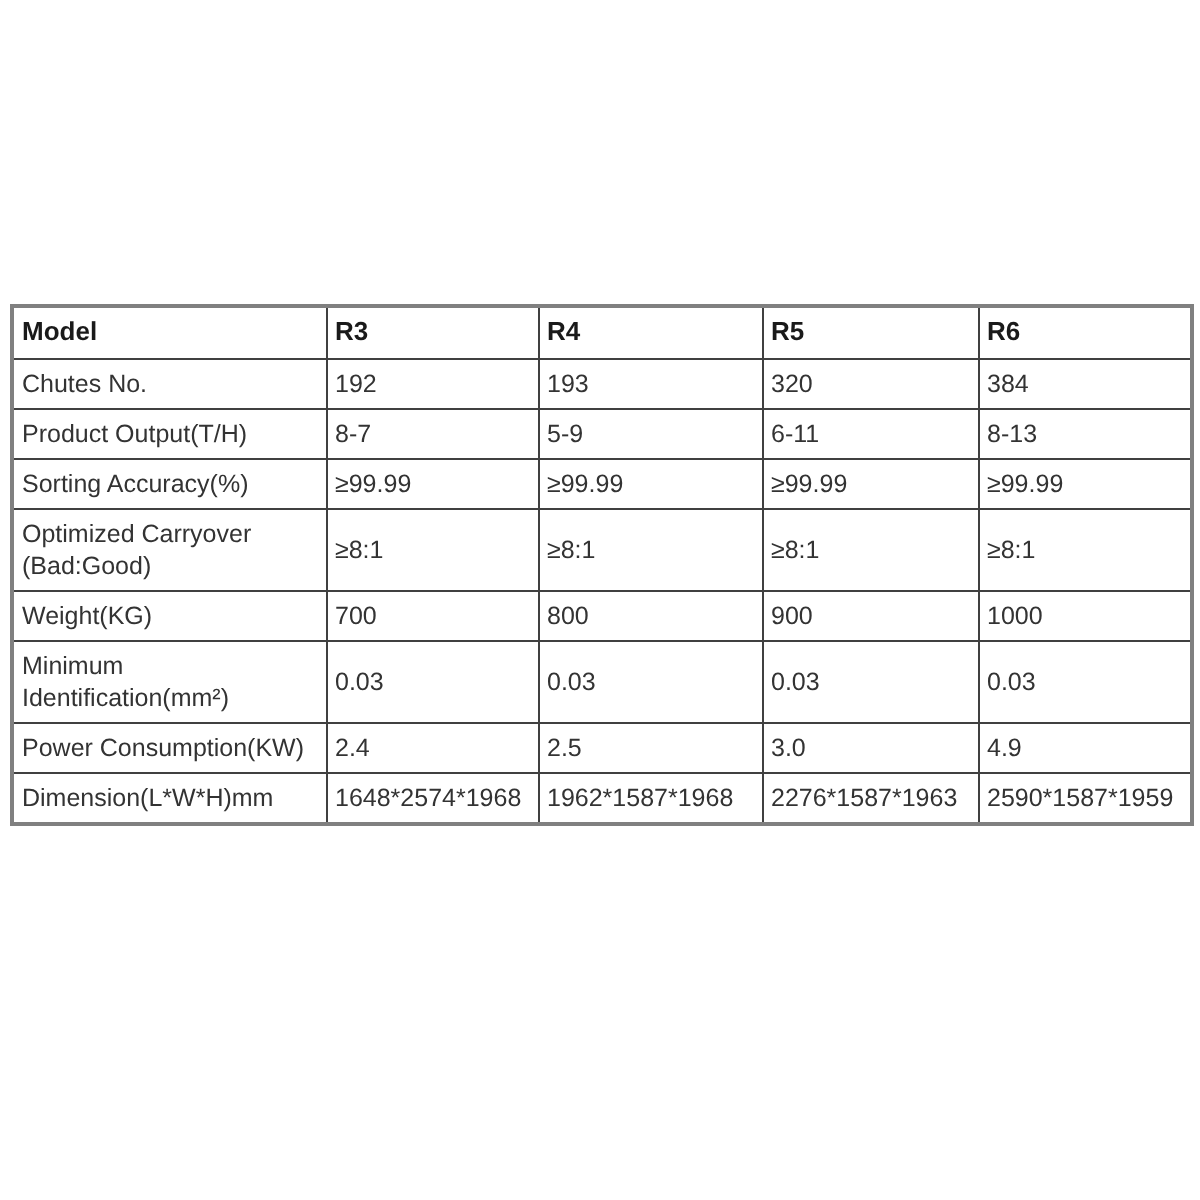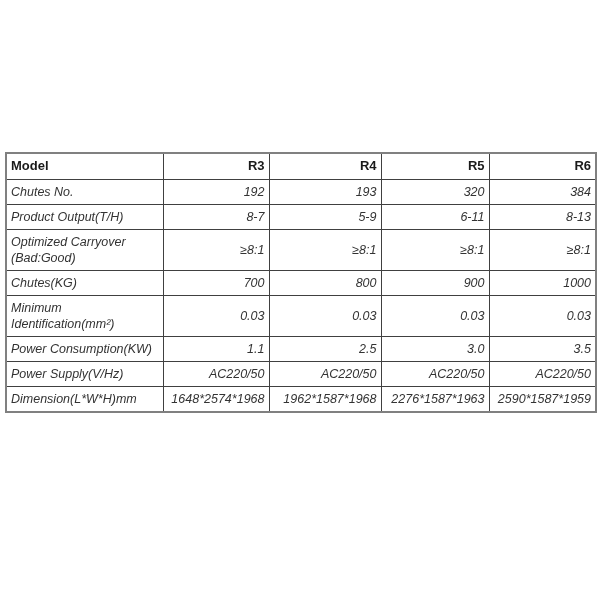--- a/index.html
+++ b/index.html
@@ -34,26 +34,26 @@
   table.spec th, table.spec td {
     border: 1px solid var(--border-inner);
     font-size: 12.5px;
     line-height: 16px;
     color: var(--text);
     padding: 4px 4px;
     vertical-align: middle;
     overflow: hidden;
   }
   table.spec thead tr { height: 26px; }
-  table.spec tbody tr { height: 25px; font-style: italic; }
+  table.spec tbody tr { height: 25px; }
   th.label-col, td.label-col {
     text-align: left;
     padding-left: 7px;
   }
-  td.value-col, th.value-col { text-align: right; }
+  td.value-col, th.value-col { text-align: left; }
   table.spec th {
     font-weight: bold;
     font-size: 13px;
     color: var(--header-text);
   }
   .squiggle {
     text-decoration: underline;
     text-decoration-style: wavy;
     text-decoration-color: var(--squiggle);
     text-decoration-thickness: 1px;
@@ -92,60 +92,60 @@
   </tr>
 
   <tr>
     <td class="label-col">Product Output(T/H)</td>
     <td class="value-col">8-7</td>
     <td class="value-col">5-9</td>
     <td class="value-col">6-11</td>
     <td class="value-col">8-13</td>
   </tr>
 
+  <tr>
+    <td class="label-col">Sorting Accuracy(%)</td>
+    <td class="value-col">≥99.99</td>
+    <td class="value-col">≥99.99</td>
+    <td class="value-col">≥99.99</td>
+    <td class="value-col">≥99.99</td>
+  </tr>
 
   <tr>
     <td class="label-col">Optimized Carryover (Bad:Good)</td>
     <td class="value-col">≥8:1</td>
     <td class="value-col">≥8:1</td>
     <td class="value-col">≥8:1</td>
     <td class="value-col">≥8:1</td>
   </tr>
 
   <tr>
-    <td class="label-col">Chutes(KG)</td>
+    <td class="label-col">Weight(KG)</td>
     <td class="value-col">700</td>
     <td class="value-col">800</td>
     <td class="value-col">900</td>
     <td class="value-col">1000</td>
   </tr>
 
   <tr>
     <td class="label-col">Minimum Identification(mm²)</td>
     <td class="value-col">0.03</td>
     <td class="value-col">0.03</td>
     <td class="value-col">0.03</td>
     <td class="value-col">0.03</td>
   </tr>
 
   <tr>
     <td class="label-col">Power Consumption(KW)</td>
-    <td class="value-col">1.1</td>
+    <td class="value-col">2.4</td>
     <td class="value-col">2.5</td>
     <td class="value-col">3.0</td>
-    <td class="value-col">3.5</td>
+    <td class="value-col">4.9</td>
   </tr>
 
-  <tr>
-    <td class="label-col">Power Supply(V/Hz)</td>
-    <td class="value-col">AC220/50</td>
-    <td class="value-col">AC220/50</td>
-    <td class="value-col">AC220/50</td>
-    <td class="value-col">AC220/50</td>
-  </tr>
 
 
 
   <tr>
     <td class="label-col">Dimension(L*W*H)mm</td>
     <td class="value-col">1648*2574*1968</td>
     <td class="value-col">1962*1587*1968</td>
     <td class="value-col">2276*1587*1963</td>
     <td class="value-col">2590*1587*1959</td>
   </tr>

